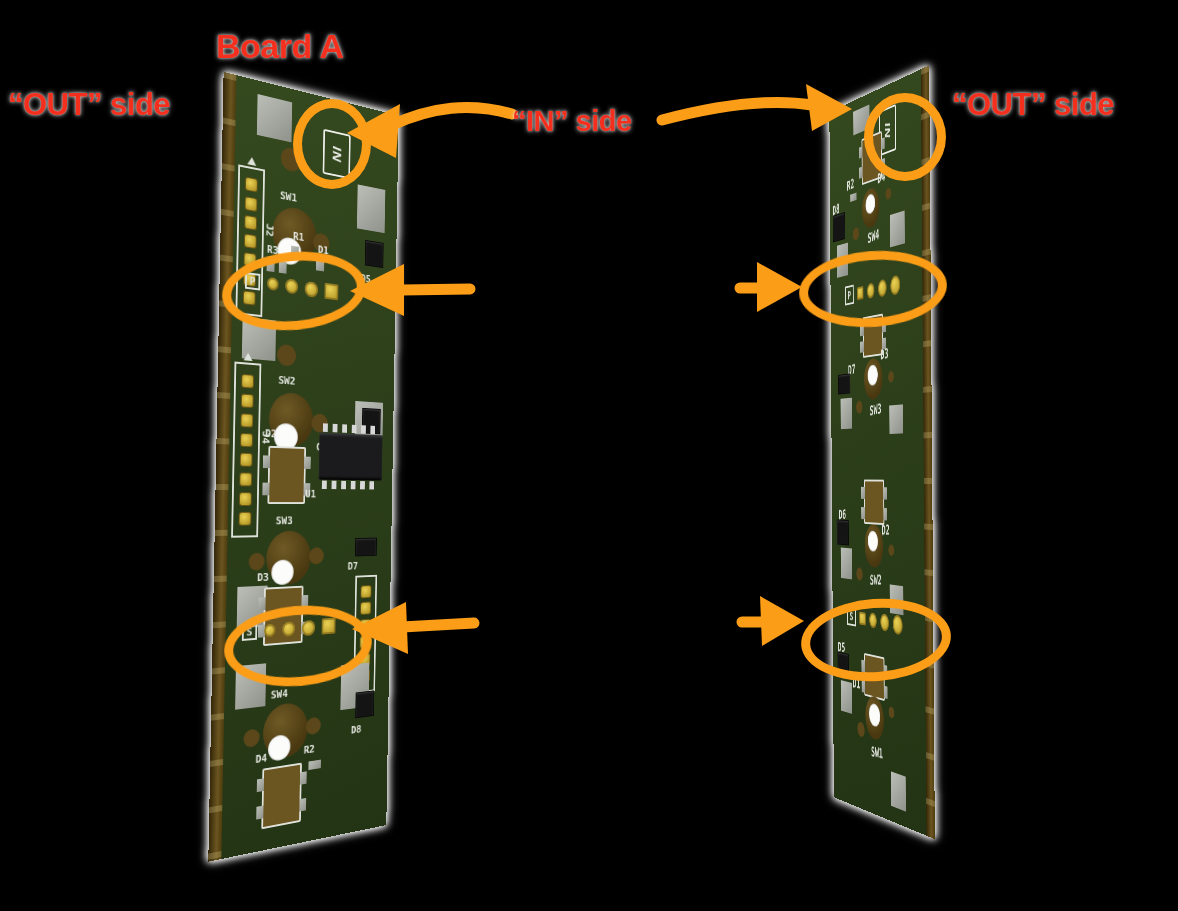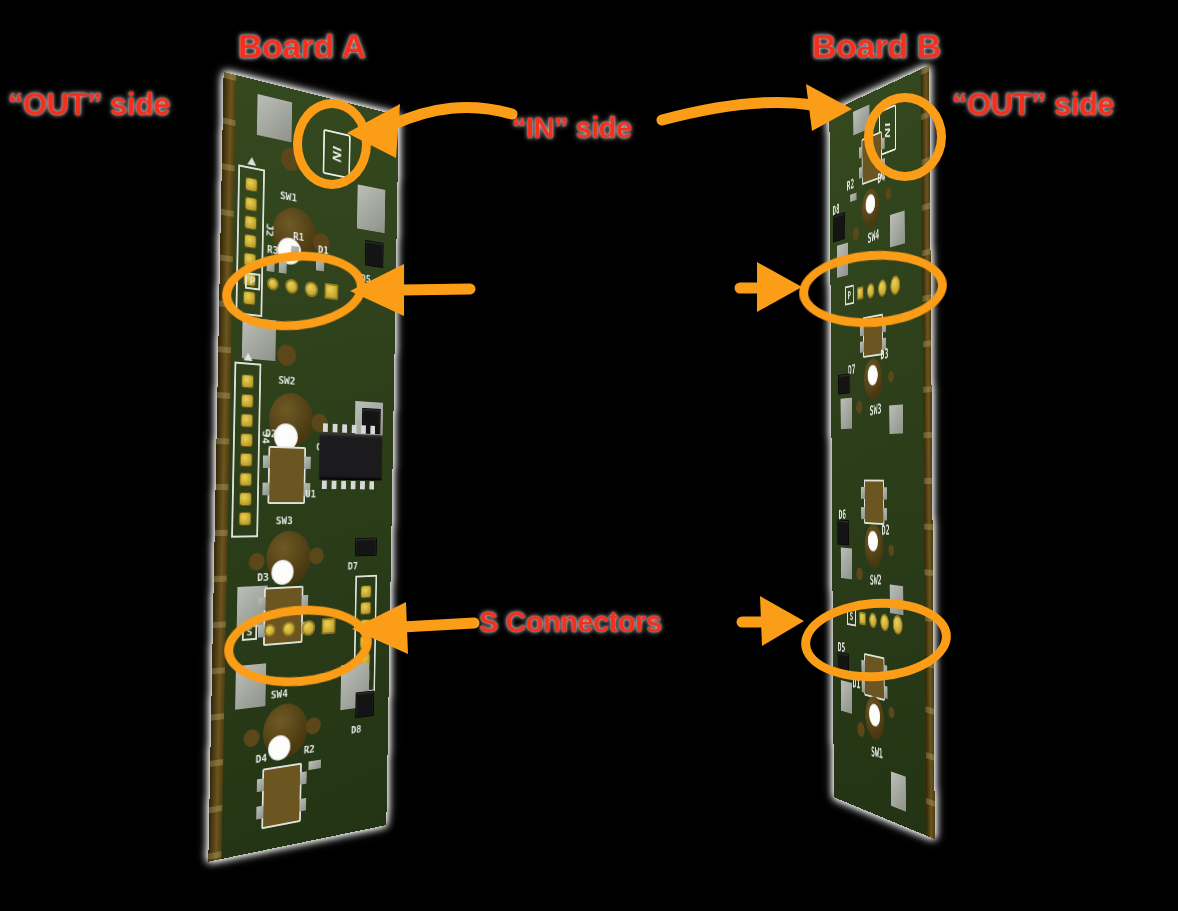--- a/index.html
+++ b/index.html
@@ -327,20 +327,18 @@
     <g fill="#fb9d17" stroke="none">
       <polygon points="347,133 400,104 396,158"></polygon>
       <polygon points="852,109 806,84 812,131"></polygon>
       <polygon points="350,291 404,264 404,316"></polygon>
       <polygon points="802,287 757,262 757,312"></polygon>
       <polygon points="352,629 406,602 408,654"></polygon>
       <polygon points="804,621 760,596 762,646"></polygon>
     </g>
   </svg>
 
-  <div class="ann title" style="left:238px;top:27px">Board A</div>
-  <div class="ann title" style="left:812px;top:27px">Board B</div>
+  <div class="ann title" style="left:216px;top:27px">Board A</div>
   <div class="ann side" style="left:8px;top:87px">“OUT” side</div>
   <div class="ann side" style="left:952px;top:87px">“OUT” side</div>
-  <div class="ann mid" style="left:512px;top:112px">“IN” side</div>
-  <div class="ann mid" style="left:479px;top:606px">S Connectors</div>
+  <div class="ann mid" style="left:512px;top:105px">“IN” side</div>
 
 </div>
 
 </body></html>

